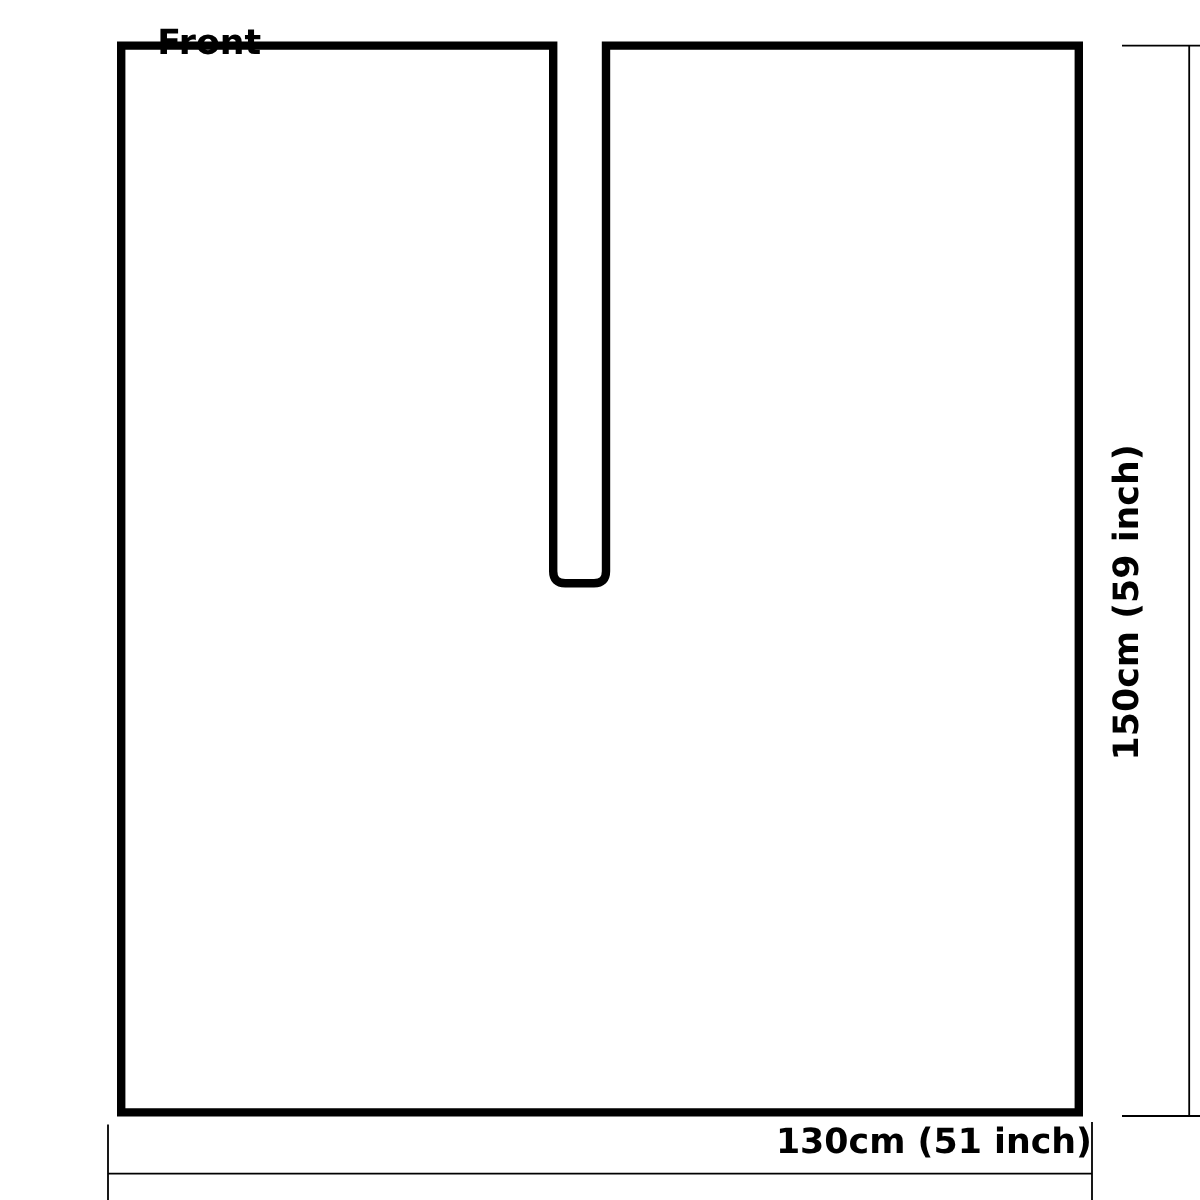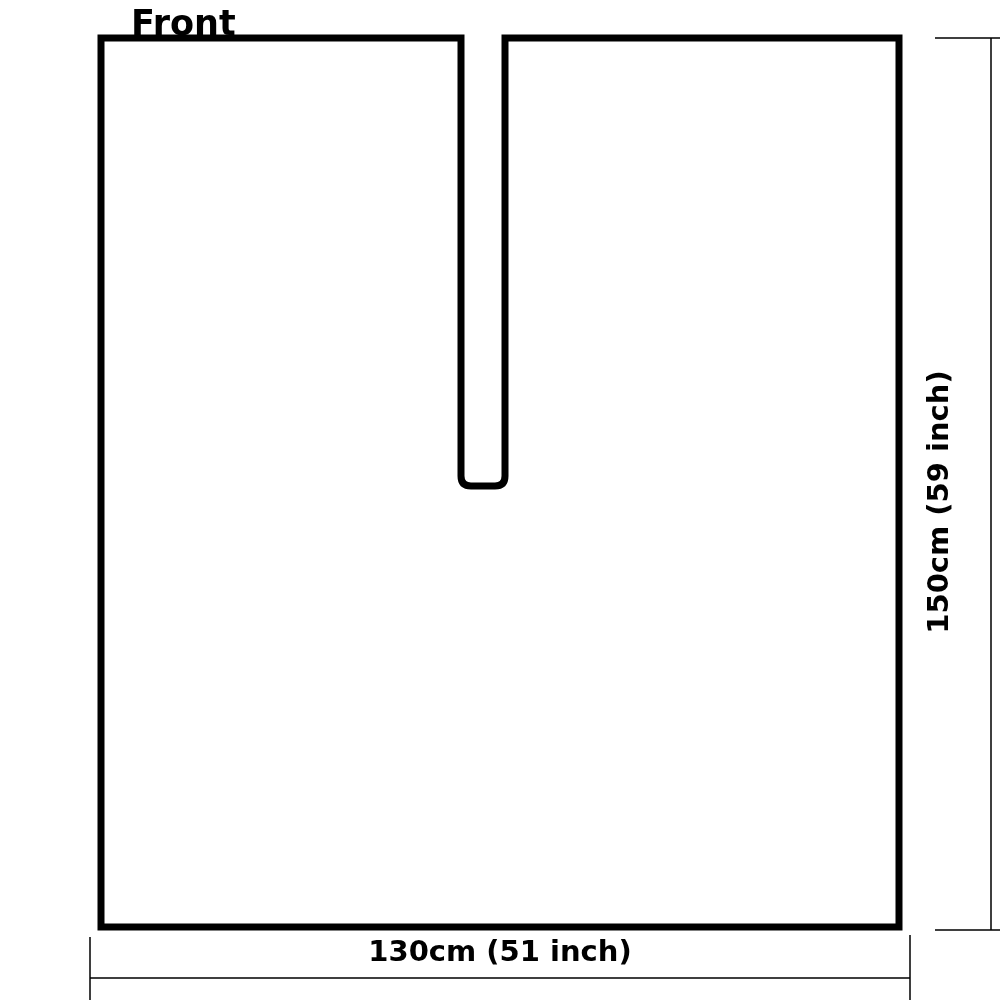--- a/index.html
+++ b/index.html
@@ -23,28 +23,28 @@
     height: 1000px;
   }
   .label {
     position: absolute;
     color: #000000;
     font-weight: bold;
     white-space: nowrap;
   }
   .front-label {
     left: 131px;
-    top: 3px;
-    font-size: 35px;
+    top: 18px;
+    font-size: 29px;
   }
   .width-label {
     left: 90px;
     top: 934px;
     width: 820px;
-    text-align: center;
+    text-align: right;
     font-size: 29px;
   }
   .height-label {
     left: 938px;
     top: 502px;
     font-size: 29px;
     transform: translate(-50%, -50%) rotate(-90deg);
   }
 </style>
 </head>

